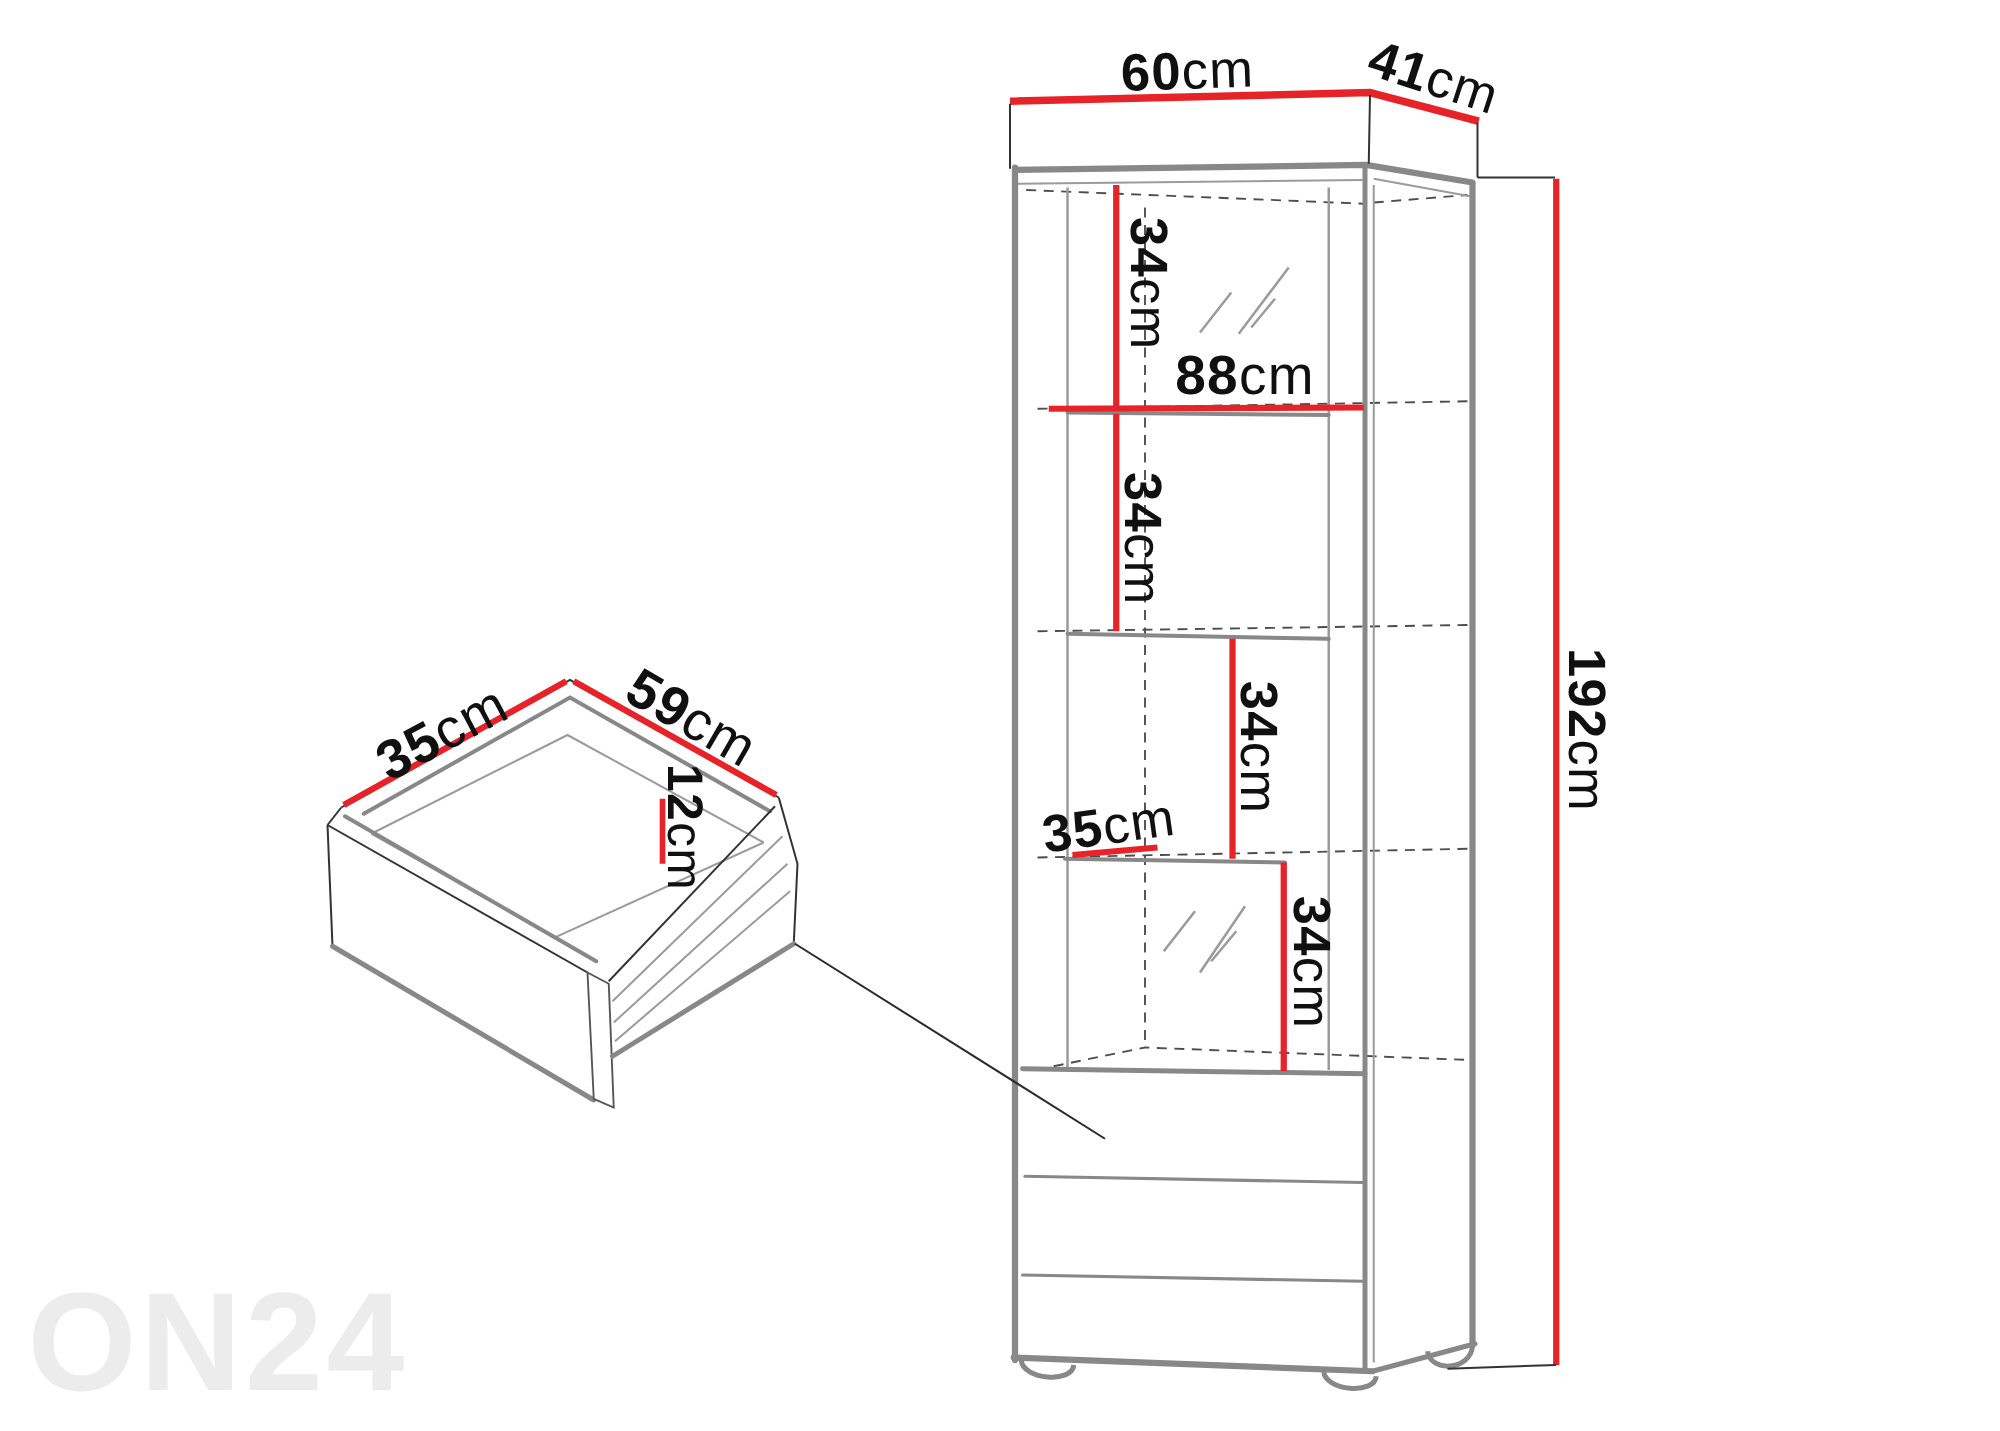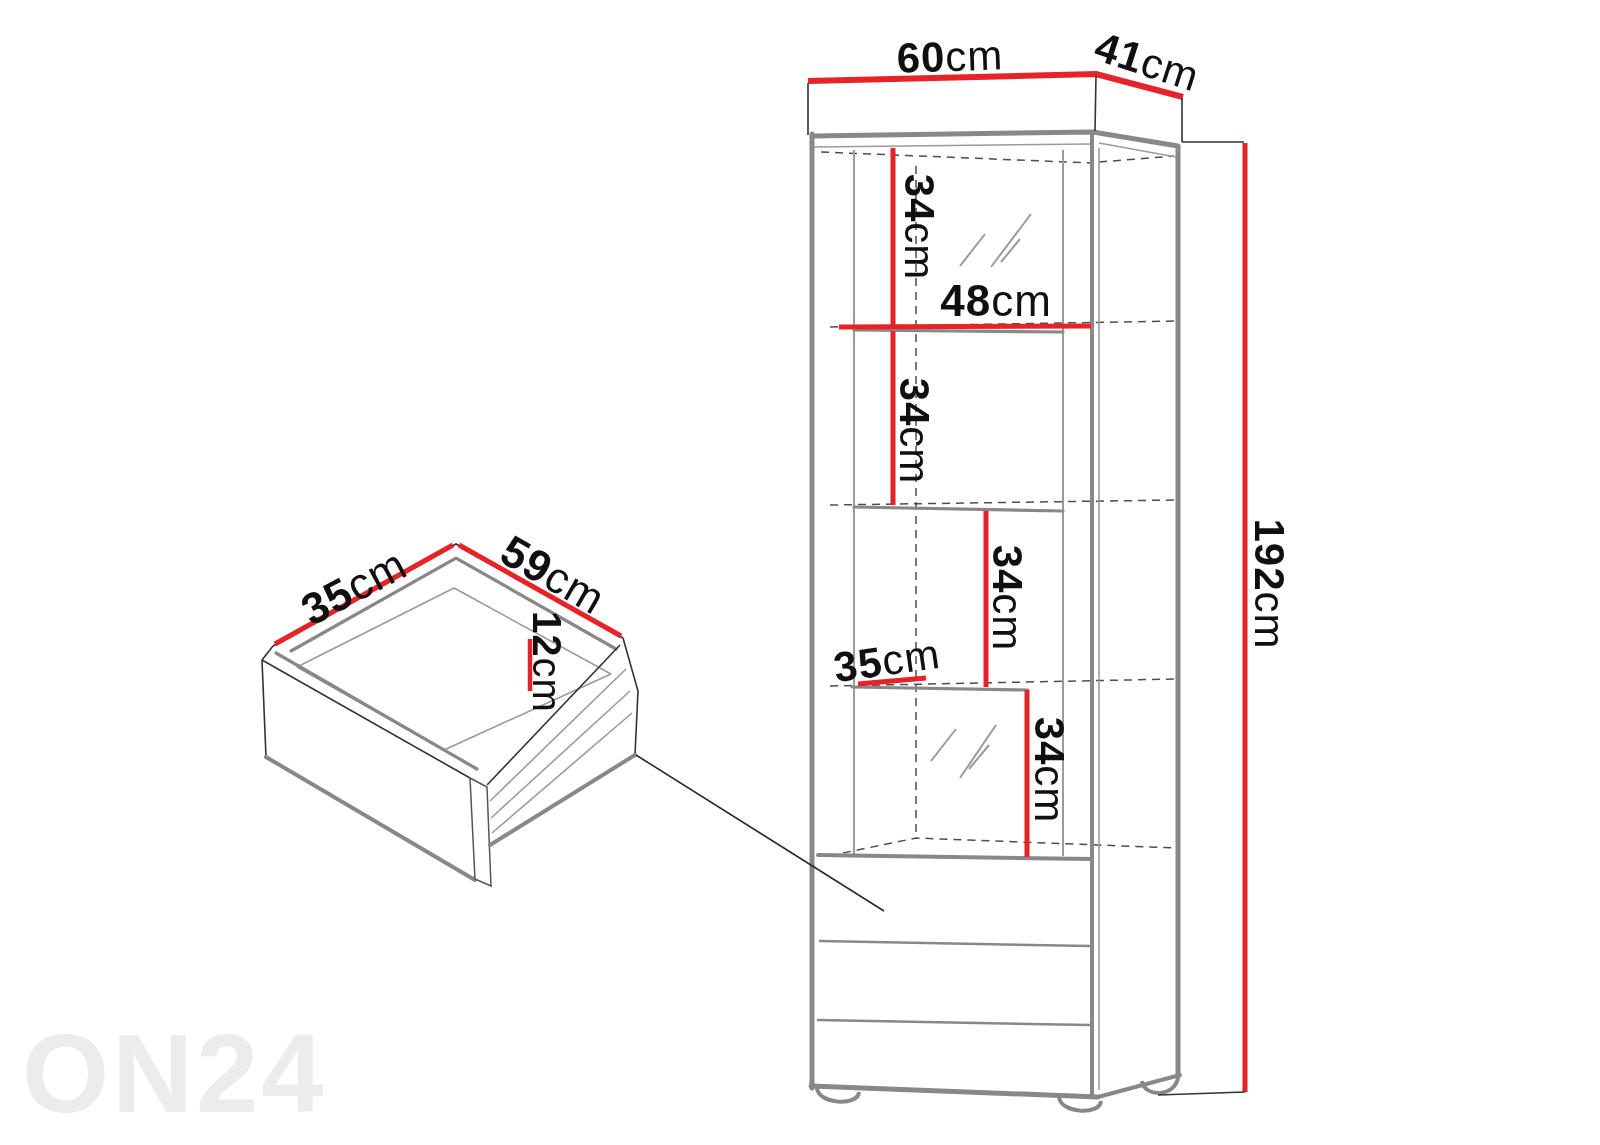--- a/index.html
+++ b/index.html
@@ -139,21 +139,21 @@
 
     <div class="dim" style="left:1147px;top:62px;--rot:18deg;font-size:42px;">
       <b>41</b><span class="u">cm</span>
     </div>
 
     <div class="dim" style="left:1269px;top:584px;--rot:90deg;font-size:42px;">
       <b>192</b><span class="u">cm</span>
     </div>
 
     <div class="dim" style="left:996px;top:301px;font-size:44px;">
-      <b>48</b><span class="u">cm</span>
+      <b>88</b><span class="u">cm</span>
     </div>
 
     <div class="dim" style="left:919px;top:227px;--rot:90deg;font-size:42px;">
       <b>34</b><span class="u">cm</span>
     </div>
 
     <div class="dim" style="left:914px;top:431px;--rot:90deg;font-size:42px;">
       <b>34</b><span class="u">cm</span>
     </div>
 

